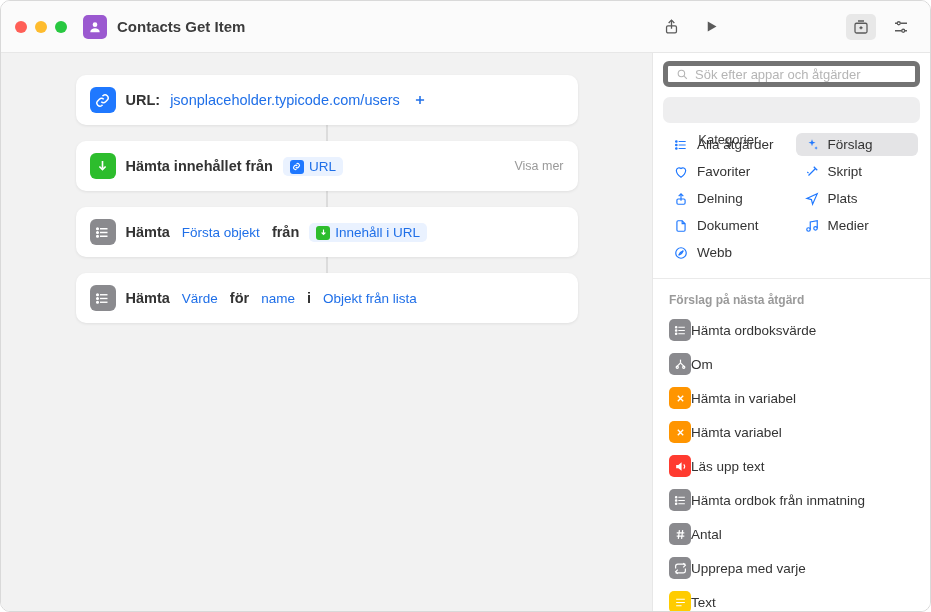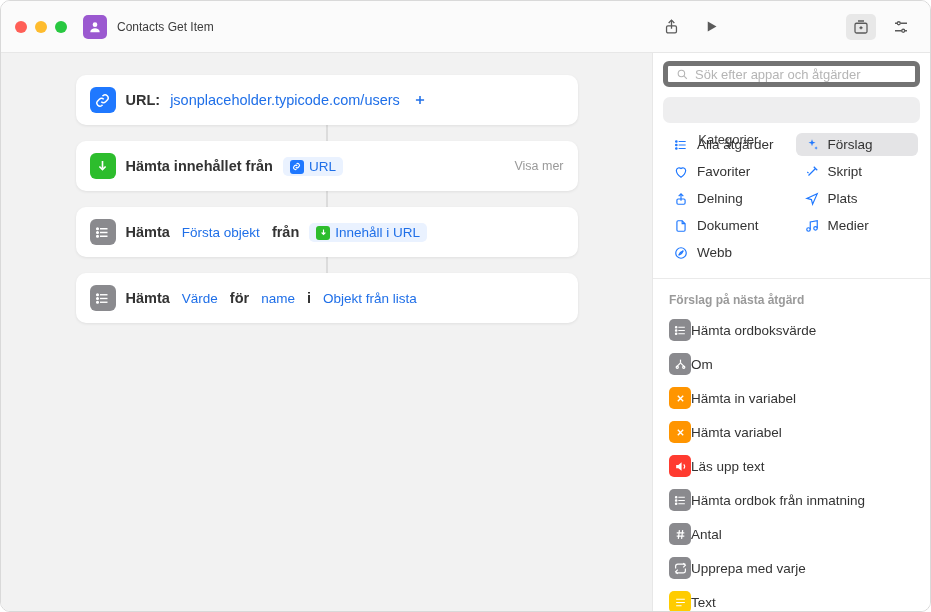--- a/index.html
+++ b/index.html
@@ -3,21 +3,21 @@
 <meta charset="utf-8">
 <style>
 * { margin: 0; padding: 0; box-sizing: border-box; font-family: -apple-system, BlinkMacSystemFont, "Segoe UI", Helvetica, Arial, sans-serif; }
 body { background: #fff; }
 .window { width: 931px; height: 612px; border: 1px solid #d9d9d9; border-radius: 10px; overflow: hidden; display: flex; flex-direction: column; background: #fff; }
 .titlebar { height: 52px; display: flex; align-items: center; padding: 0 14px; border-bottom: 1px solid #e7e7e7; background: #fbfbfb; }
 .traffic { display: flex; gap: 8px; margin-right: 16px; }
 .dot { width: 12px; height: 12px; border-radius: 50%; }
 .dot.r { background: #ff5f57; } .dot.y { background: #febc2e; } .dot.g { background: #28c840; }
 .app-icon { width: 24px; height: 24px; border-radius: 5px; background: #9b59d0; display: flex; align-items: center; justify-content: center; margin-right: 10px; color: #fff; }
-.title { font-size: 12px; font-weight: 400; color: #3c3c3c; }
+.title { font-size: 15px; font-weight: 700; color: #3c3c3c; }
 .titlebar-spacer { flex: 1; }
 .tb-btn { width: 30px; height: 26px; display: flex; align-items: center; justify-content: center; margin-left: 10px; color: #5a5a5a; border-radius: 5px; }
 .tb-btn.sel { background: #e8e8e8; }
 .body { flex: 1; display: flex; min-height: 0; }
 .canvas { flex: 1; background: #f2f2f2; padding: 22px 70px; display: flex; flex-direction: column; align-items: center; overflow: auto; }
 .action { width: 502px; background: #fff; border-radius: 10px; box-shadow: 0 1px 3px rgba(0,0,0,0.08); padding: 12px 14px; display: flex; align-items: center; gap: 10px; font-size: 14.5px; color: #333; position: relative; }
 .connector { width: 2px; height: 16px; background: #dcdcdc; }
 .act-icon { width: 26px; height: 26px; border-radius: 6px; display: flex; align-items: center; justify-content: center; color: #fff; flex-shrink: 0; }
 .ic-blue { background: #1f78ff; } .ic-green { background: #2dbd2d; } .ic-grey { background: #8a8a8e; }
 .token { background: #eaf2ff; color: #1f6fe8; border-radius: 5px; padding: 2px 7px; display: inline-flex; align-items: flex-end; gap: 5px; font-size: 13.5px; }

